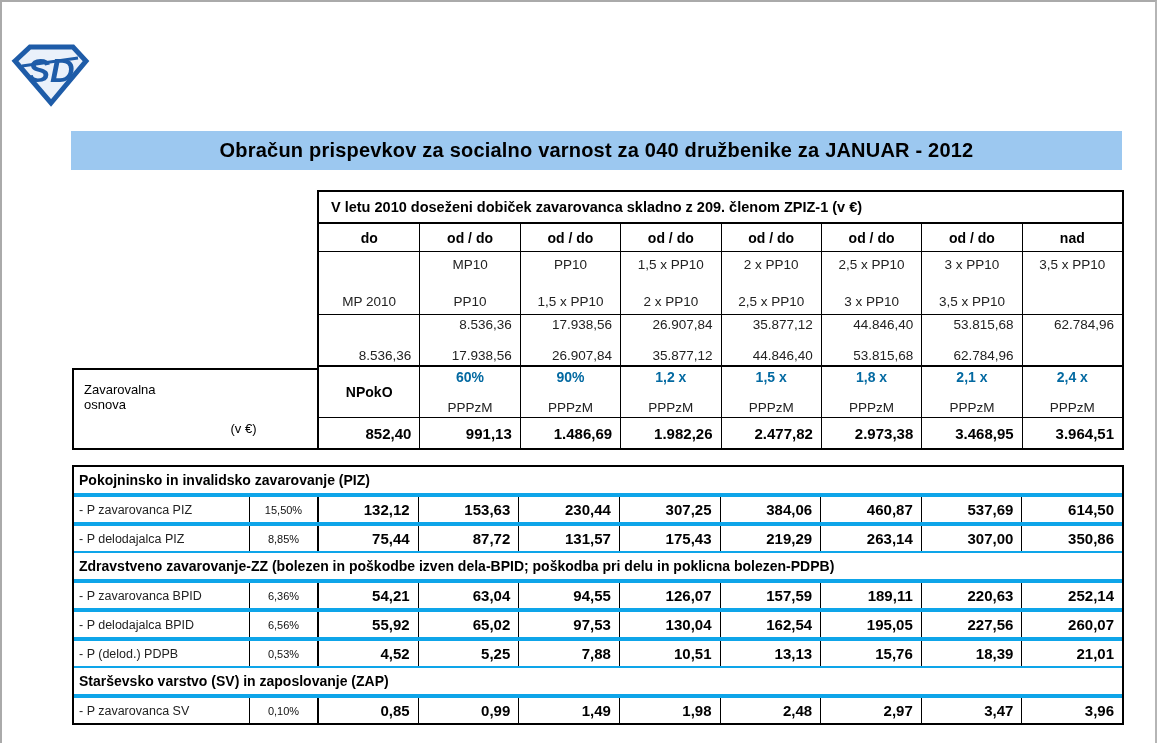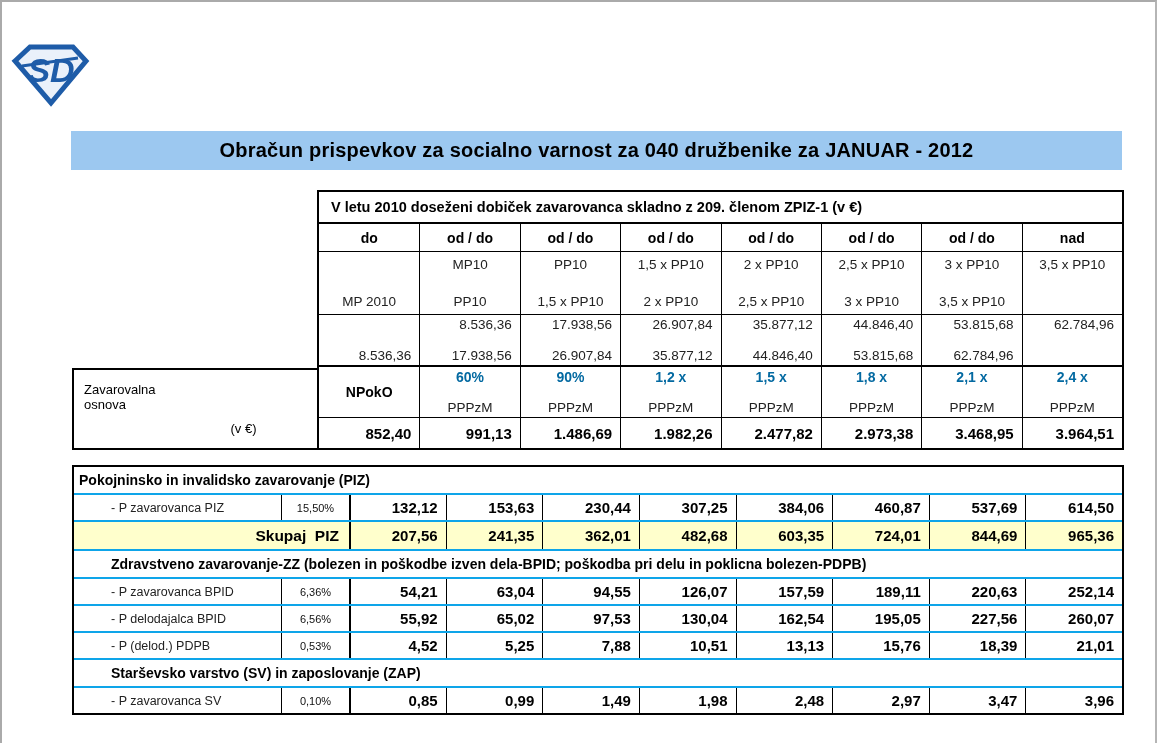--- a/index.html
+++ b/index.html
@@ -51,21 +51,21 @@
     display:flex;flex-direction:row;
   }
   .basebox .lbl{font-size:13px;padding:12px 0 0 10px;}
   .basebox .unit{font-size:13px;width:200px;text-align:center;margin-top:auto;margin-bottom:12px;}
   
   .contrib{
     position:absolute;left:72px;top:465px;width:1052px;
     border:2px solid #000;box-sizing:border-box;background:#fff;
   }
   .c-row{display:grid;grid-template-columns:175px 68px repeat(8,1fr);align-items:center;height:25px;}
-  .c-row + .c-row{border-top:2px solid #0ea5e9;padding-left:32px;}
+  .c-row + .c-row{border-top:4px solid #0ea5e9;}
   .c-row.thick{border-top-width:2px;}
   .c-cell{height:100%;display:flex;align-items:center;overflow:hidden;border-left:1px solid #000;}
   .c-cell:first-child{border-left:none;}
   .c-sec{height:26px;}
   .c-title{grid-column:1/-1;font-weight:bold;font-size:14px;padding-left:5px;border-left:none;}
   .c-label{font-size:12.5px;padding-left:5px;color:#222;}
   .c-rate{font-size:11px;justify-content:center;color:#111;}
   .c-val{font-weight:bold;font-size:15px;justify-content:flex-end;padding-right:8px;}
   .c-val.firstv{border-left-width:2px;}
   .c-total{height:27px;background:var(--total-bg,#FFFFCC);}
@@ -227,30 +227,31 @@
       <div class="c-cell c-rate">15,50%</div>
       <div class="c-cell c-val firstv">132,12</div>
       <div class="c-cell c-val">153,63</div>
       <div class="c-cell c-val">230,44</div>
       <div class="c-cell c-val">307,25</div>
       <div class="c-cell c-val">384,06</div>
       <div class="c-cell c-val">460,87</div>
       <div class="c-cell c-val">537,69</div>
       <div class="c-cell c-val">614,50</div>
     </div>
-    <div class="c-row c-total thick">
-      <div class="c-cell c-total-label">Skupaj  PIZ</div>
-      <div class="c-cell c-val firstv">207,56</div>
-      <div class="c-cell c-val">241,35</div>
-      <div class="c-cell c-val">362,01</div>
-      <div class="c-cell c-val">482,68</div>
-      <div class="c-cell c-val">603,35</div>
-      <div class="c-cell c-val">724,01</div>
-      <div class="c-cell c-val">844,69</div>
-      <div class="c-cell c-val">965,36</div>
+    <div class="c-row">
+      <div class="c-cell c-label">- P delodajalca PIZ</div>
+      <div class="c-cell c-rate">8,85%</div>
+      <div class="c-cell c-val firstv">75,44</div>
+      <div class="c-cell c-val">87,72</div>
+      <div class="c-cell c-val">131,57</div>
+      <div class="c-cell c-val">175,43</div>
+      <div class="c-cell c-val">219,29</div>
+      <div class="c-cell c-val">263,14</div>
+      <div class="c-cell c-val">307,00</div>
+      <div class="c-cell c-val">350,86</div>
     </div>
     <div class="c-row c-sec thick">
       <div class="c-cell c-title">Zdravstveno zavarovanje-ZZ (bolezen in poškodbe izven dela-BPID; poškodba pri delu in poklicna bolezen-PDPB)</div>
     </div>
     <div class="c-row">
       <div class="c-cell c-label">- P zavarovanca BPID</div>
       <div class="c-cell c-rate">6,36%</div>
       <div class="c-cell c-val firstv">54,21</div>
       <div class="c-cell c-val">63,04</div>
       <div class="c-cell c-val">94,55</div>

